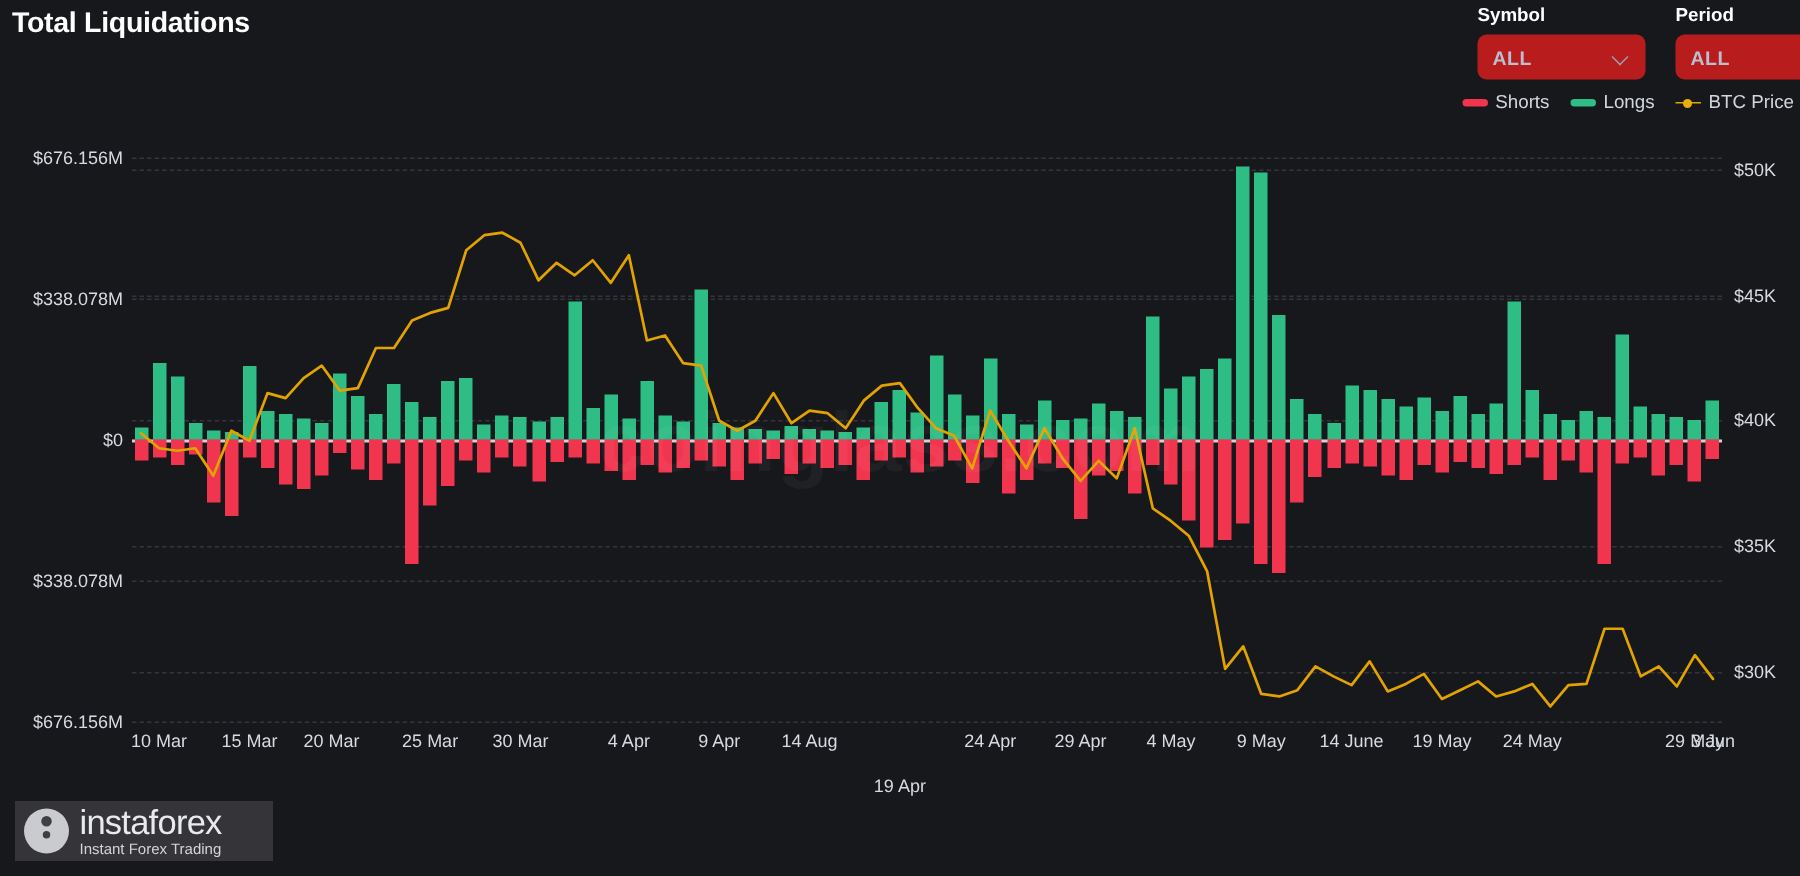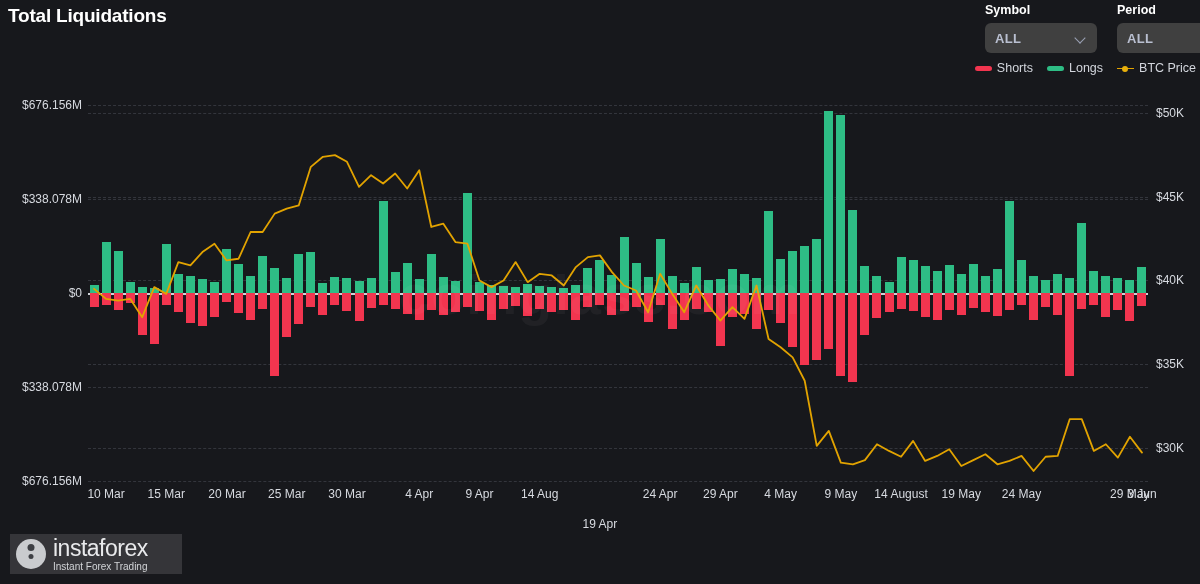--- a/index.html
+++ b/index.html
@@ -18,21 +18,21 @@
     font-size: 19px; font-weight: bold; color: #ffffff;
     letter-spacing: -0.2px;
   }
   .ctrl-group { position: absolute; top: 3px; }
   .ctrl-label {
     font-size: 12.5px; font-weight: bold; color: #ffffff;
     margin-bottom: 6px; display: block;
   }
   .dropdown {
     height: 30px; border-radius: 6px;
-    background: #404040;
+    background: #b91c1c;
     display: flex; align-items: center;
     padding: 0 10px;
     cursor: pointer;
   }
   .dropdown .dd-val {
     font-size: 13px; font-weight: bold; color: #b9bfd0;
     letter-spacing: 0.3px;
     flex: 1;
   }
   .chev { width: 11px; height: 11px; position: relative; flex: none; }
@@ -386,32 +386,32 @@
   <div id="y-right-labels">
       <div class="ylab-right" style="top: 106.356px;">$50K</div>
       <div class="ylab-right" style="top: 189.911px;">$45K</div>
       <div class="ylab-right" style="top: 273.467px;">$40K</div>
       <div class="ylab-right" style="top: 357.022px;">$35K</div>
       <div class="ylab-right" style="top: 440.578px;">$30K</div>
     </div>
   <div id="x-labels">
       <div class="xlab" style="left: 106.068px;">10 Mar</div>
       <div class="xlab" style="left: 166.295px;">15 Mar</div>
-      <div class="xlab" style="left: 227px;">20 Mar</div>
+      <div class="xlab" style="left: 221px;">20 Mar</div>
       <div class="xlab" style="left: 286.75px;">25 Mar</div>
       <div class="xlab" style="left: 346.977px;">30 Mar</div>
       <div class="xlab" style="left: 419.25px;">4 Apr</div>
       <div class="xlab" style="left: 479.477px;">9 Apr</div>
       <div class="xlab" style="left: 539.705px;">14 Aug</div>
       <div class="xlab" style="left: 599.932px; margin-top: 30px;">19 Apr</div>
       <div class="xlab" style="left: 660.159px;">24 Apr</div>
       <div class="xlab" style="left: 720.386px;">29 Apr</div>
       <div class="xlab" style="left: 780.614px;">4 May</div>
       <div class="xlab" style="left: 840.841px;">9 May</div>
-      <div class="xlab" style="left: 901.068px;">14 August</div>
+      <div class="xlab" style="left: 901.068px;">14 June</div>
       <div class="xlab" style="left: 961.295px;">19 May</div>
       <div class="xlab" style="left: 1021.52px;">24 May</div>
       <div class="xlab" style="left: 1081.75px; margin-left: 48px;">29 May</div>
       <div class="xlab" style="left: 1141.98px;">3 Jun</div>
     </div>
 
   <div id="center-watermark">coinglass.com</div>
 
   <div id="logo">
     <div class="mark"></div>

